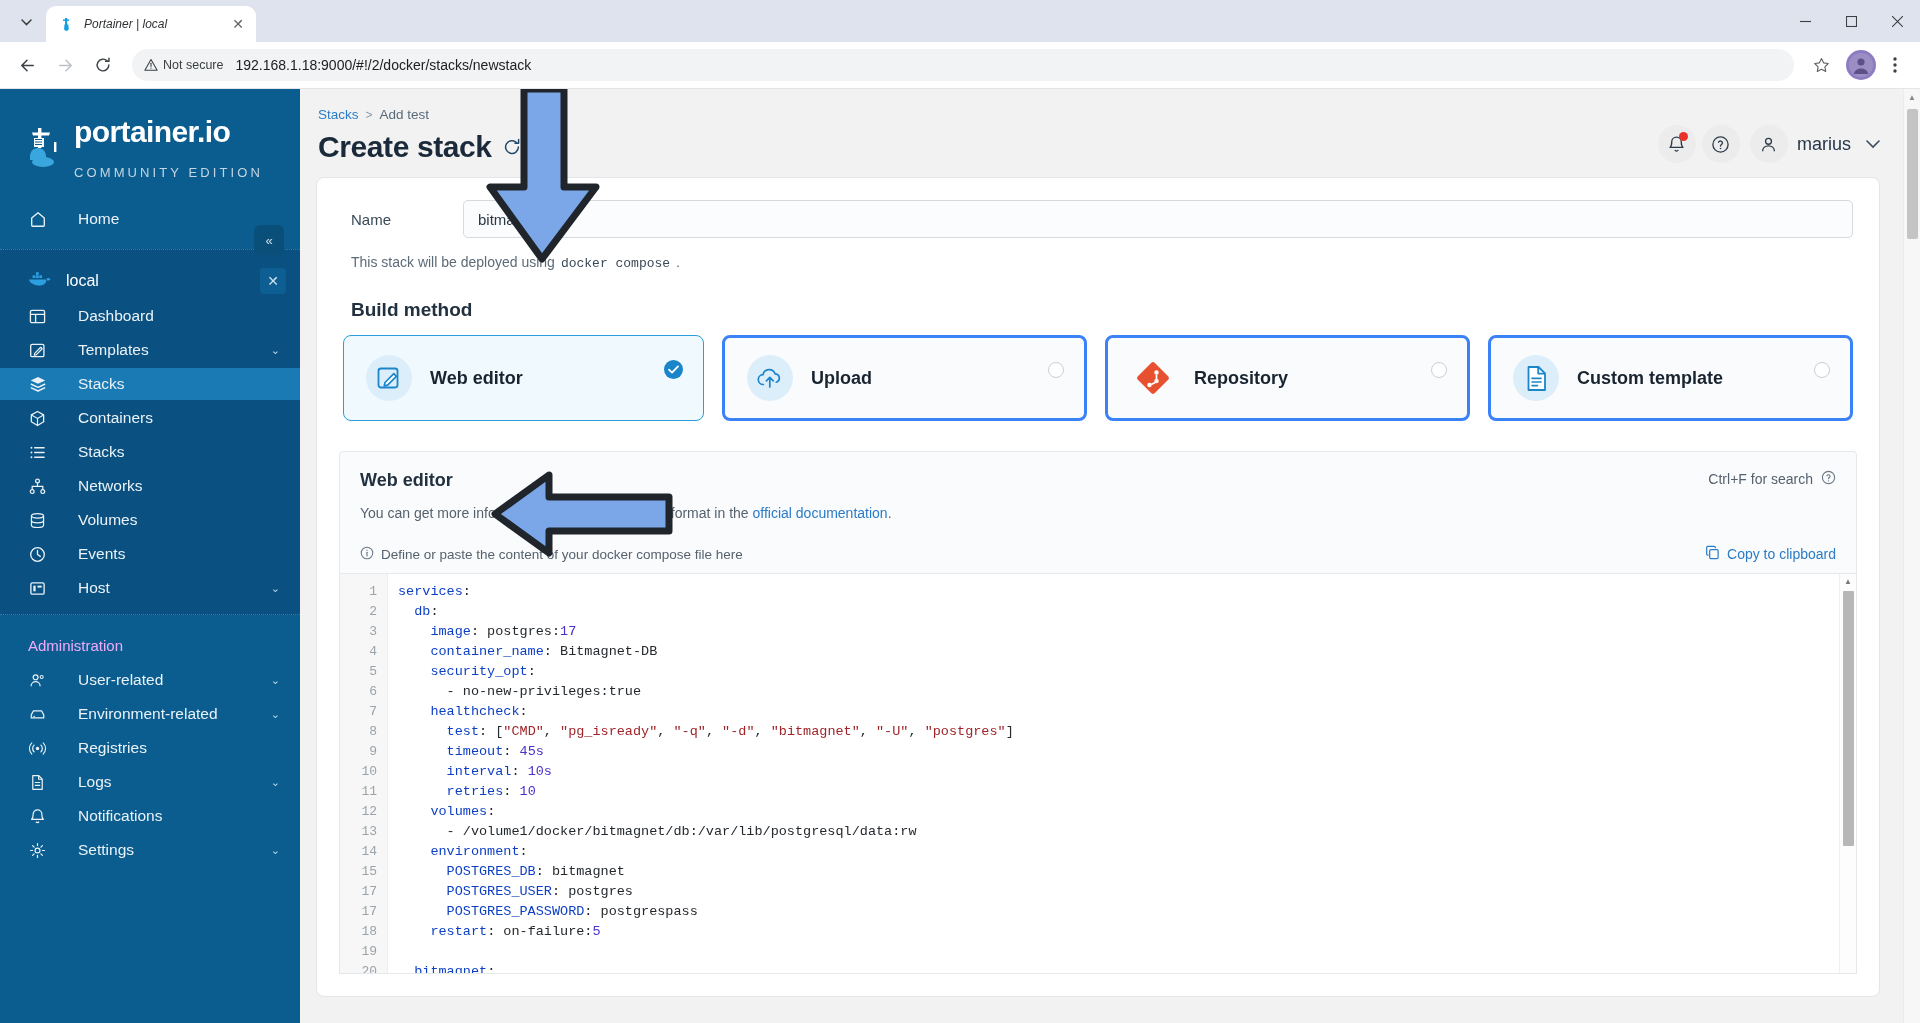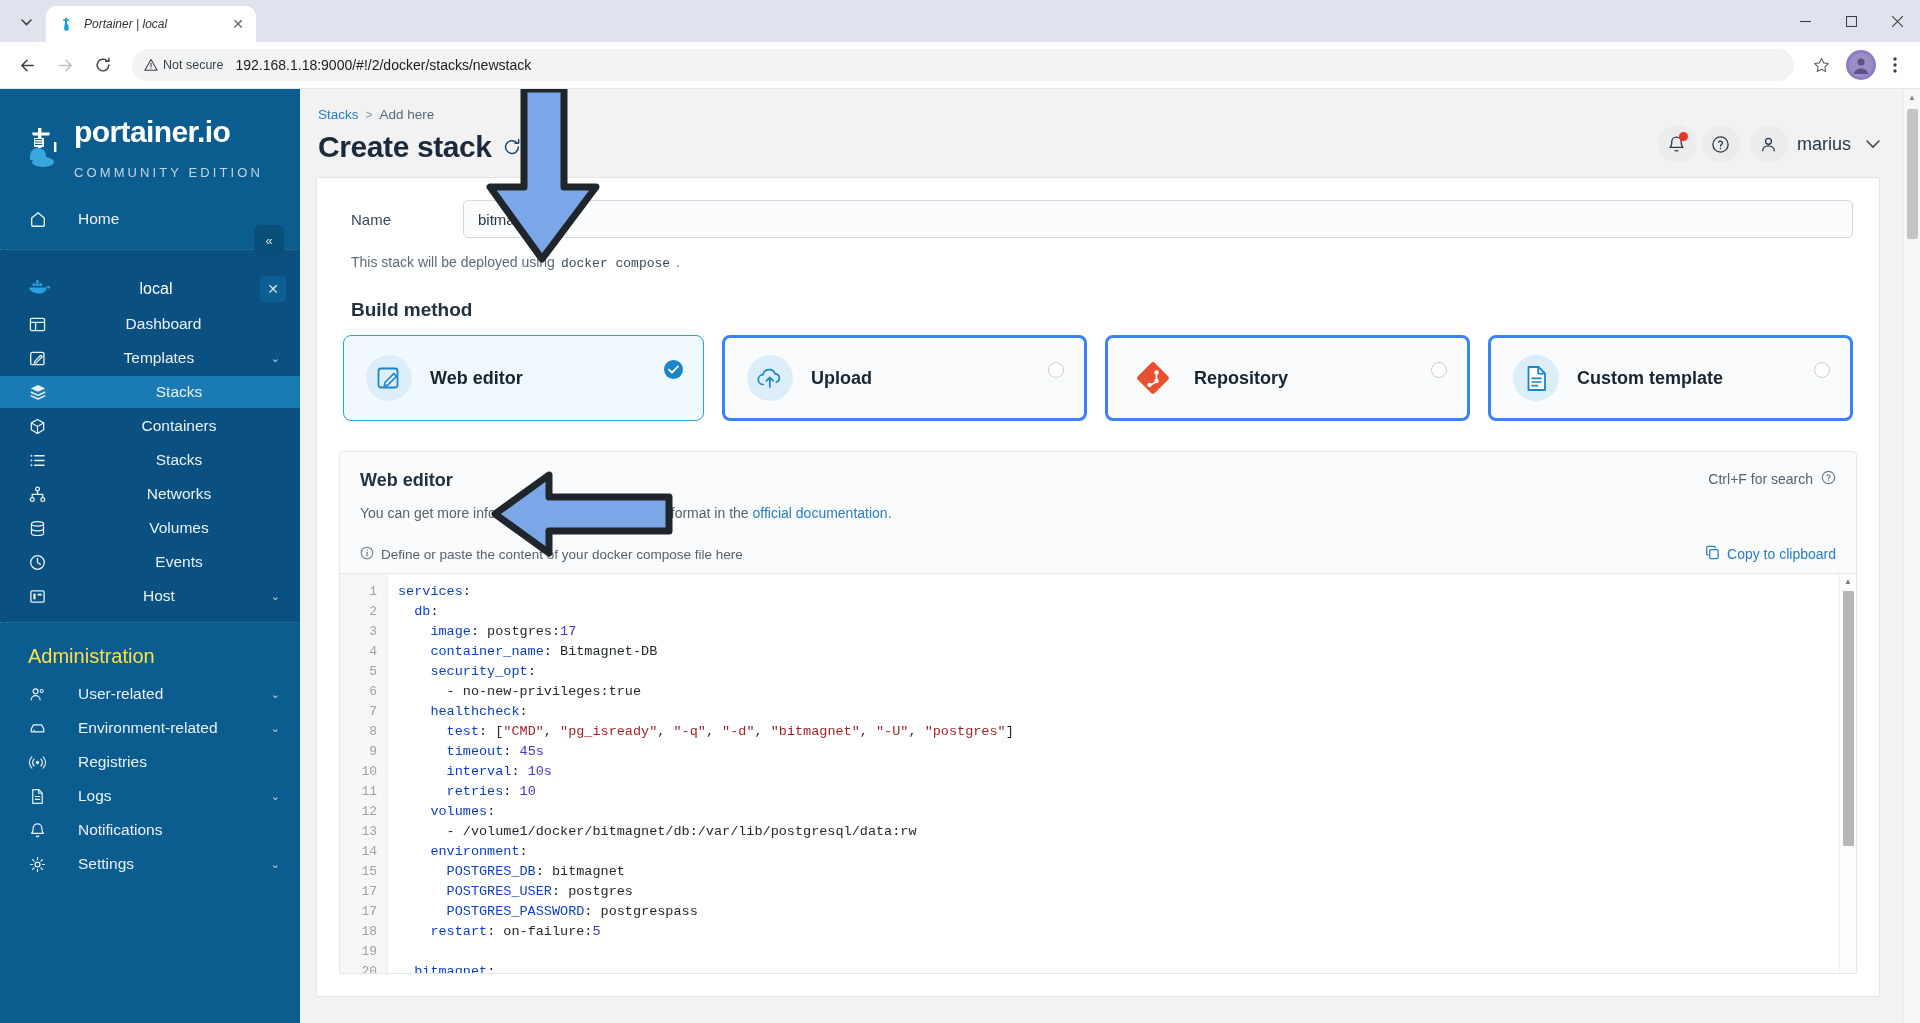--- a/index.html
+++ b/index.html
@@ -92,37 +92,37 @@
   .nav-group { margin-top: 14px; }
   .nav-item {
     display: flex; align-items: center; gap: 31px; height: 32px;
     padding: 0 20px 0 28px; color: #eaf2f8; font-size: 15.5px; position: relative;
     margin-bottom: 2px;
   }
   .nav-item .ic { width: 19px; height: 19px; flex: none; display: flex; align-items: center; justify-content: center; }
   .nav-item .label { flex: 1; white-space: nowrap; }
   .nav-item .chev { color: #bfd6e6; font-size: 11px; }
   .env-block {
-    margin: 12px 0 0 0; background: #0a5181; padding: 20px 0 8px 0;
-    border-top: 1px dotted #2f7bab; border-bottom: 1px dotted #2f7bab; text-align: center;
+    margin: 12px 0 0 0; background: #0a5181; padding: 12px 0 8px 0;
+    border-top: 1px dotted #2f7bab; border-bottom: 1px dotted #2f7bab;
   }
   .env-header {
     display: flex; align-items: center; gap: 14px; height: 38px;
     padding: 0 14px 0 28px; font-size: 16px; color: #ffffff;
   }
   .env-header .ic { width: 24px; flex: none; }
   .env-header .label { flex: 1; }
   .env-x {
     width: 26px; height: 26px; border-radius: 4px; background: #0d5e93;
     display: flex; align-items: center; justify-content: center;
     color: #cfe0ec; font-size: 14px; flex: none;
   }
   .nav-item.active { background: #1a7ab3; }
   .section-title {
-    padding: 22px 28px 6px 28px; font-size: 20px; color: #fde047;
+    padding: 22px 28px 6px 28px; font-size: 15px; color: #f0abfc;
   }
 
   
   #maincol { flex: 1; display: flex; flex-direction: column; min-width: 0; position: relative; background: #f2f2f2; }
   .topbar {
     height: 88px; display: flex; align-items: flex-start; justify-content: space-between;
     padding: 18px 40px 0 16px; flex: none;
   }
   .crumbs { display: flex; align-items: center; gap: 7px; font-size: 13.5px; color: #586a7a; padding-left: 2px; }
   .crumbs a { color: #2a7cc7; text-decoration: none; }
@@ -142,21 +142,21 @@
     position: absolute; top: 7px; right: 8px; width: 9px; height: 9px;
     border-radius: 50%; background: #e8332a;
   }
   .user-chip { display: flex; align-items: center; gap: 9px; padding-left: 4px; }
   .user-name { font-size: 18px; color: #26374a; }
   .user-chev { color: #3c4c5e; font-size: 13px; margin-left: 6px; }
 
   
   .content-scroll { flex: 1; overflow: hidden; padding: 0 40px 0 16px; position: relative; }
   .card {
-    background: #ffffff; border: 1px solid #e2e5e9; border-radius: 1px;
+    background: #ffffff; border: 1px solid #e2e5e9; border-radius: 8px;
     padding: 22px 26px 0 26px; min-height: 820px;
   }
   .form-row { display: flex; align-items: center; gap: 0; margin-bottom: 8px; }
   .form-label { width: 120px; font-size: 15px; color: #374957; flex: none; padding-left: 8px; }
   .text-input {
     flex: 1; height: 38px; border: 1px solid #d6dade; border-radius: 5px;
     background: #fbfcfd; font-size: 15px; color: #2c3a47; padding: 0 14px;
     font-family: "Liberation Sans", sans-serif;
   }
   .helper {
@@ -561,21 +561,21 @@
       </div>
     </div>
 
     <div id="maincol">
 
       <div class="topbar">
         <div>
           <div class="crumbs">
             <a href="#">Stacks</a>
             <span class="crumb-sep">&gt;</span>
-            <span>Add here</span>
+            <span>Add test</span>
           </div>
           <div class="page-title">
             <span>Create stack</span>
             <span class="refresh-ic">
               <svg width="20" height="20" viewBox="0 0 20 20">
                   <path d="M16.4 10a6.4 6.4 0 1 1-1.9-4.5" stroke="#25486b" stroke-width="1.5" fill="none" stroke-linecap="round"></path>
                   <path d="M16.6 2.6v3.6H13" stroke="#25486b" stroke-width="1.5" fill="none" stroke-linecap="round" stroke-linejoin="round"></path>
                 </svg>
             </span>
           </div>

